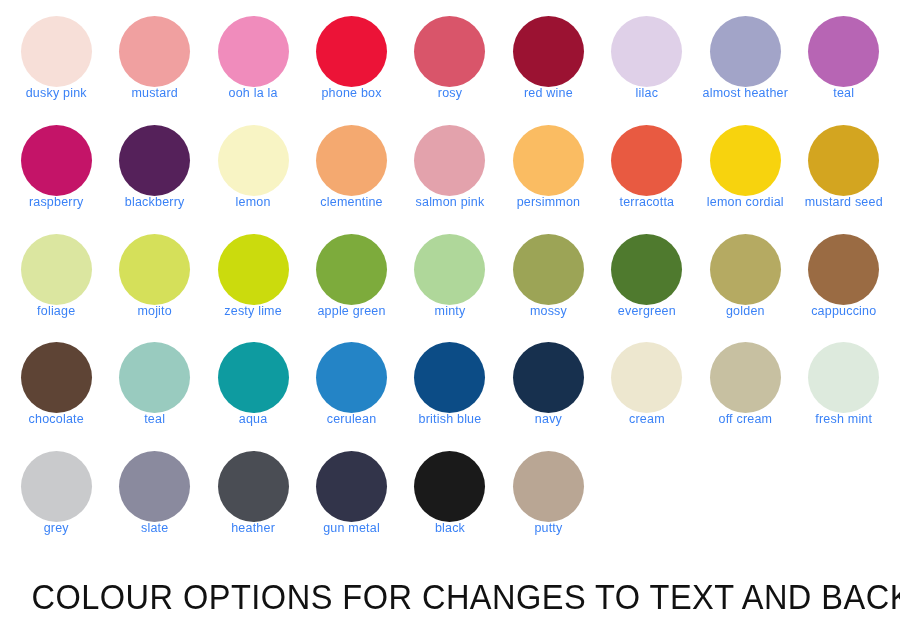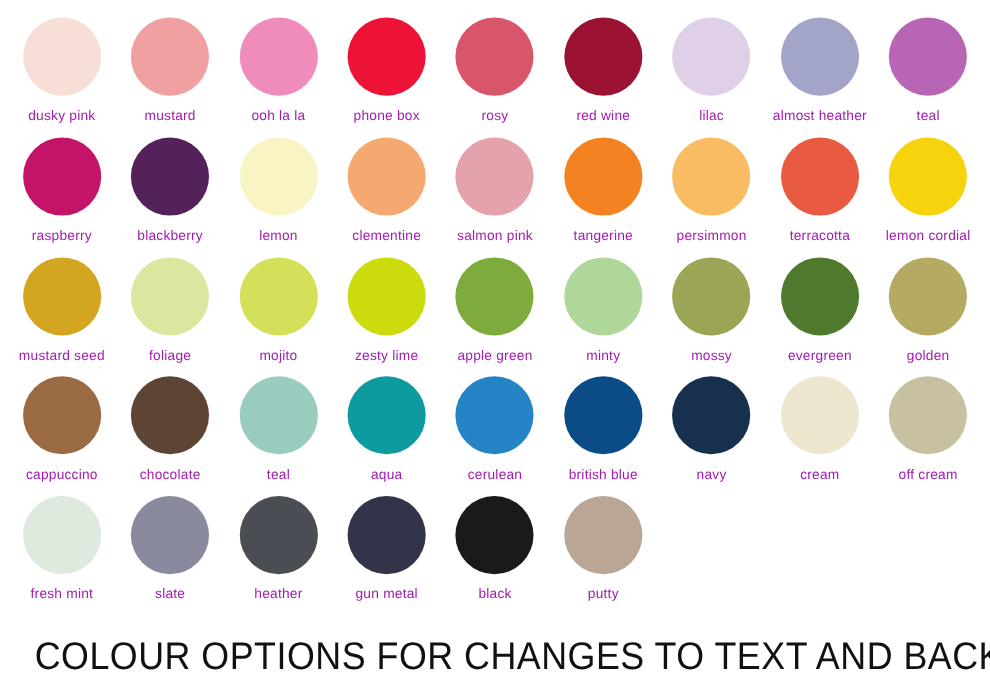--- a/index.html
+++ b/index.html
@@ -40,26 +40,25 @@
     align-items: center;
     justify-content: flex-start;
   }
   .swatch-dot {
     width: 71px;
     height: 71px;
     border-radius: 50%;
     flex: 0 0 auto;
   }
   .swatch-label {
-    margin-top: 12px;
     font-family: "Liberation Sans", sans-serif;
     font-size: 12.5px;
     font-weight: 400;
     letter-spacing: 0.2px;
-    color: #a21caf;
+    color: #3b82f6;
     text-align: center;
     white-space: nowrap;
     line-height: 1;
   }
   #footer-title {
     position: absolute;
     left: 0;
     right: 0;
     bottom: 14px;
     text-align: center;
@@ -130,24 +129,20 @@
       </div>
       <div class="swatch-cell">
         <div class="swatch-dot" style="background: rgb(244, 169, 112);"></div>
         <div class="swatch-label">clementine</div>
       </div>
       <div class="swatch-cell">
         <div class="swatch-dot" style="background: rgb(227, 162, 172);"></div>
         <div class="swatch-label">salmon pink</div>
       </div>
       <div class="swatch-cell">
-        <div class="swatch-dot" style="background: rgb(245, 130, 32);"></div>
-        <div class="swatch-label">tangerine</div>
-      </div>
-      <div class="swatch-cell">
         <div class="swatch-dot" style="background: rgb(250, 188, 98);"></div>
         <div class="swatch-label">persimmon</div>
       </div>
       <div class="swatch-cell">
         <div class="swatch-dot" style="background: rgb(232, 90, 65);"></div>
         <div class="swatch-label">terracotta</div>
       </div>
       <div class="swatch-cell">
         <div class="swatch-dot" style="background: rgb(247, 211, 14);"></div>
         <div class="swatch-label">lemon cordial</div>
@@ -222,20 +217,24 @@
       </div>
       <div class="swatch-cell">
         <div class="swatch-dot" style="background: rgb(199, 192, 161);"></div>
         <div class="swatch-label">off cream</div>
       </div>
       <div class="swatch-cell">
         <div class="swatch-dot" style="background: rgb(221, 234, 221);"></div>
         <div class="swatch-label">fresh mint</div>
       </div>
       <div class="swatch-cell">
+        <div class="swatch-dot" style="background: rgb(201, 202, 204);"></div>
+        <div class="swatch-label">grey</div>
+      </div>
+      <div class="swatch-cell">
         <div class="swatch-dot" style="background: rgb(138, 138, 158);"></div>
         <div class="swatch-label">slate</div>
       </div>
       <div class="swatch-cell">
         <div class="swatch-dot" style="background: rgb(74, 77, 84);"></div>
         <div class="swatch-label">heather</div>
       </div>
       <div class="swatch-cell">
         <div class="swatch-dot" style="background: rgb(50, 52, 74);"></div>
         <div class="swatch-label">gun metal</div>

